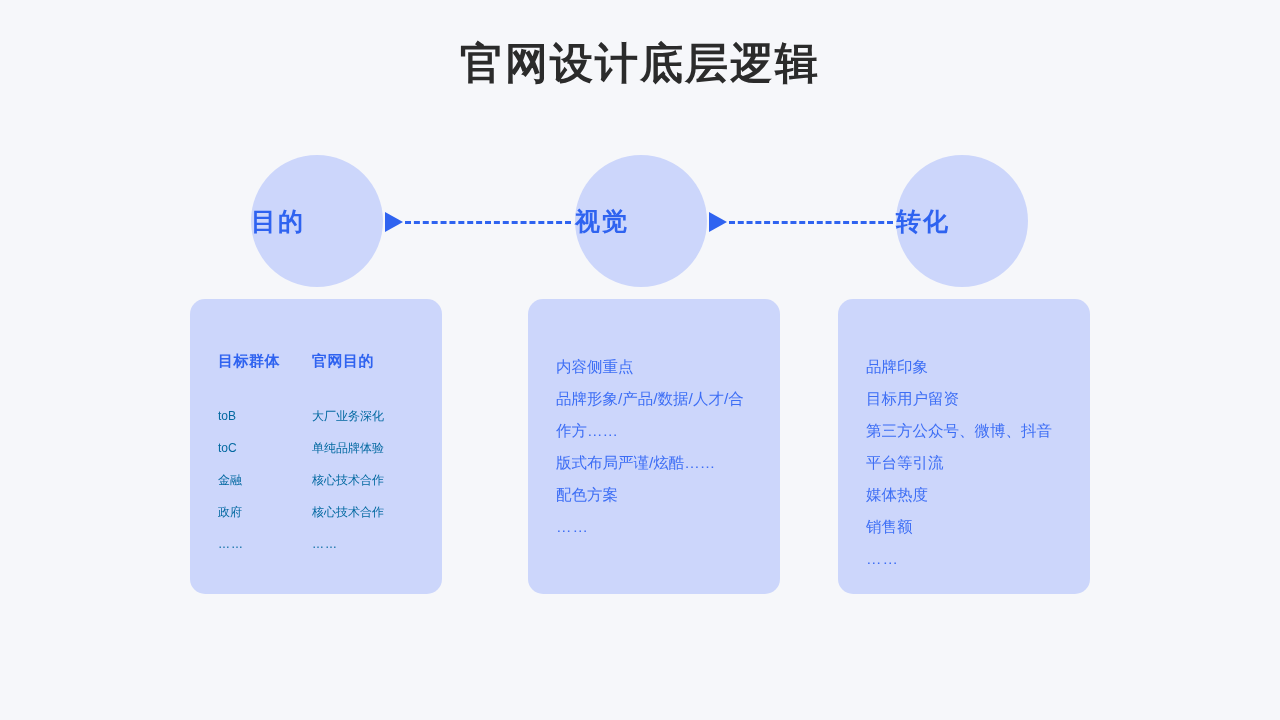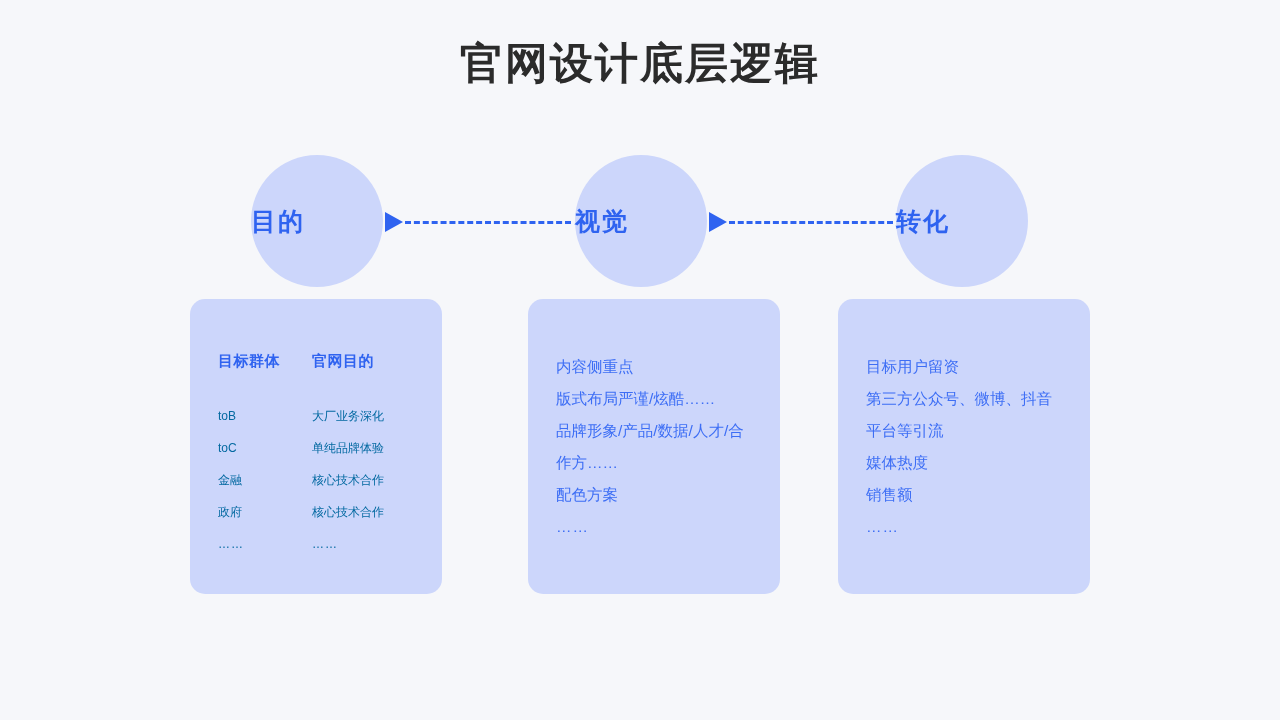--- a/index.html
+++ b/index.html
@@ -199,29 +199,30 @@
         <div class="col-item">核心技术合作</div>
         <div class="col-item">核心技术合作</div>
         <div class="col-item ellipsis-item">……</div>
       </div>
     </div>
   </div>
 
   <div class="card" id="card-1">
     <div class="card-lines">
       <div class="card-line">内容侧重点</div>
+      <div class="card-line">品牌形象/产品/数据/人才/合作方……</div>
       <div class="card-line">版式布局严谨/炫酷……</div>
-      <div class="card-line">品牌形象/产品/数据/人才/合作方……</div>
       <div class="card-line">配色方案</div>
       <div class="card-line ellipsis-item">……</div>
     </div>
   </div>
 
   <div class="card" id="card-2">
     <div class="card-lines">
+      <div class="card-line">品牌印象</div>
       <div class="card-line">目标用户留资</div>
       <div class="card-line">第三方公众号、微博、抖音平台等引流</div>
       <div class="card-line">媒体热度</div>
       <div class="card-line">销售额</div>
       <div class="card-line ellipsis-item">……</div>
     </div>
   </div>
 
 </div>
 

